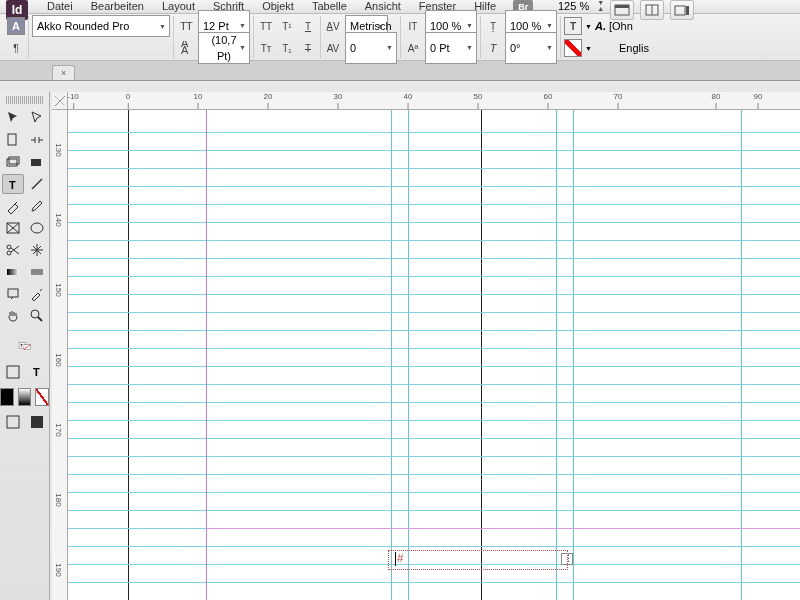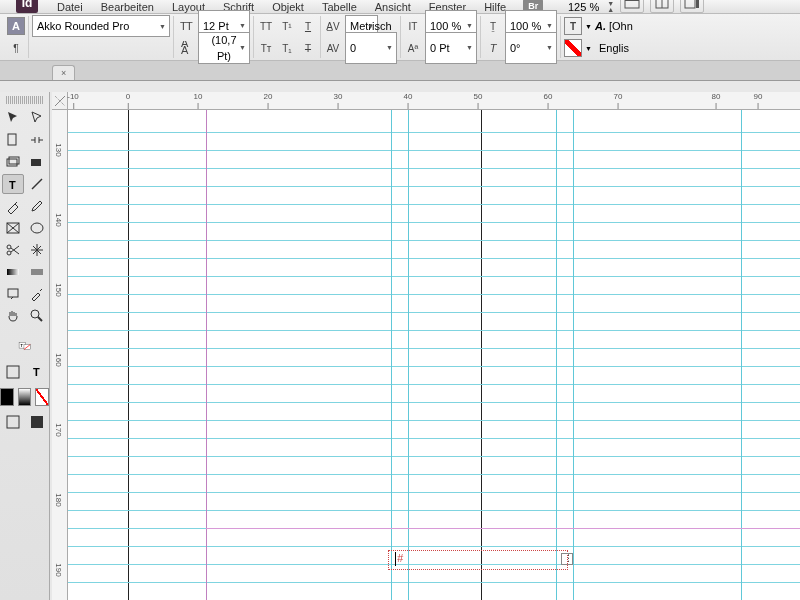--- a/index.html
+++ b/index.html
@@ -1,17 +1,17 @@
 <!DOCTYPE html>
 <html><head>
 <meta charset="utf-8">
 <style>
 *{margin:0;padding:0;box-sizing:border-box;font-family:Tahoma,Arial,sans-serif;font-size:11px;-webkit-user-select:none;user-select:none}
 body{background:#e8e8e8;width:800px;height:600px;overflow:hidden;position:relative}
-.menubar{height:14px;background:linear-gradient(#f5f5f5,#e2e2e2);display:flex;align-items:flex-end;padding:0 16px;border-bottom:1px solid #bbb}
+.menubar{height:14px;background:linear-gradient(#f5f5f5,#e2e2e2);display:flex;align-items:flex-start;padding:0 6px;border-bottom:1px solid #bbb}
 .id-logo{width:22px;height:20px;background:#4a2a42;color:#fff;font-weight:bold;font-size:12px;display:flex;align-items:center;justify-content:center;border-radius:2px;margin-right:10px}
 .menubar .mi{padding:0 9px;color:#333;cursor:default}
 .menubar .sep{flex:0 0 8px}
 .menubar .zoom{margin-left:10px;display:flex;align-items:center}
 .menubar .zoomval{width:50px;text-align:right;padding-right:4px}
 .menubar .tri{font-size:7px;color:#555;margin-left:4px;line-height:6px}
 .menubar .iconbtn{width:24px;height:20px;border:1px solid #bbb;background:linear-gradient(#fafafa,#e5e5e5);margin-left:6px;display:flex;align-items:center;justify-content:center;border-radius:2px}
 .iconbtn svg{width:16px;height:14px}
 .ctrlbar{background:linear-gradient(#f2f2f2,#e6e6e6);border-bottom:1px solid #bbb;display:flex;padding:2px 4px}
 .ctrlcol{display:flex;flex-direction:column;gap:2px;padding:0 3px;border-right:1px solid #ccc}
@@ -148,21 +148,21 @@
     </div>
     <div class="ctrlrow">
       <span class="tinyico">Tᴛ</span>
       <span class="tinyico">T₁</span>
       <span class="tinyico" style="text-decoration:line-through">T</span>
     </div>
   </div>
   <div class="ctrlcol">
     <div class="ctrlrow">
         <span class="tinyico">A̲V</span>
-        <div class="dd" style="width:33px">
+        <div class="dd" style="width:43px">
           <span>Metrisch</span>
         </div>
       </div>
     <div class="ctrlrow">
         <span class="tinyico">AV</span>
         <div class="dd num">
           <span>0</span>
         </div>
       </div>
   </div>
@@ -199,21 +199,21 @@
   <div class="ctrlcol">
     <div class="ctrlrow">
         <span class="tinyico" style="border:1px solid #888;font-weight:bold">T</span>
         <span style="font-size:7px">▼</span>
         <span style="font-weight:bold;font-style:italic">A.</span>
         <span>[Ohn</span>
       </div>
     <div class="ctrlrow">
         <span class="tinyico redslash"></span>
         <span style="font-size:7px">▼</span>
-        <span style="margin-left:4px">Englis</span>
+        <span style="margin-left:24px">Englis</span>
       </div>
   </div>
 </div>
 
 <div class="tabstrip">
   <div class="doctab">
     <span class="x">×</span>
   </div>
 </div>
 

